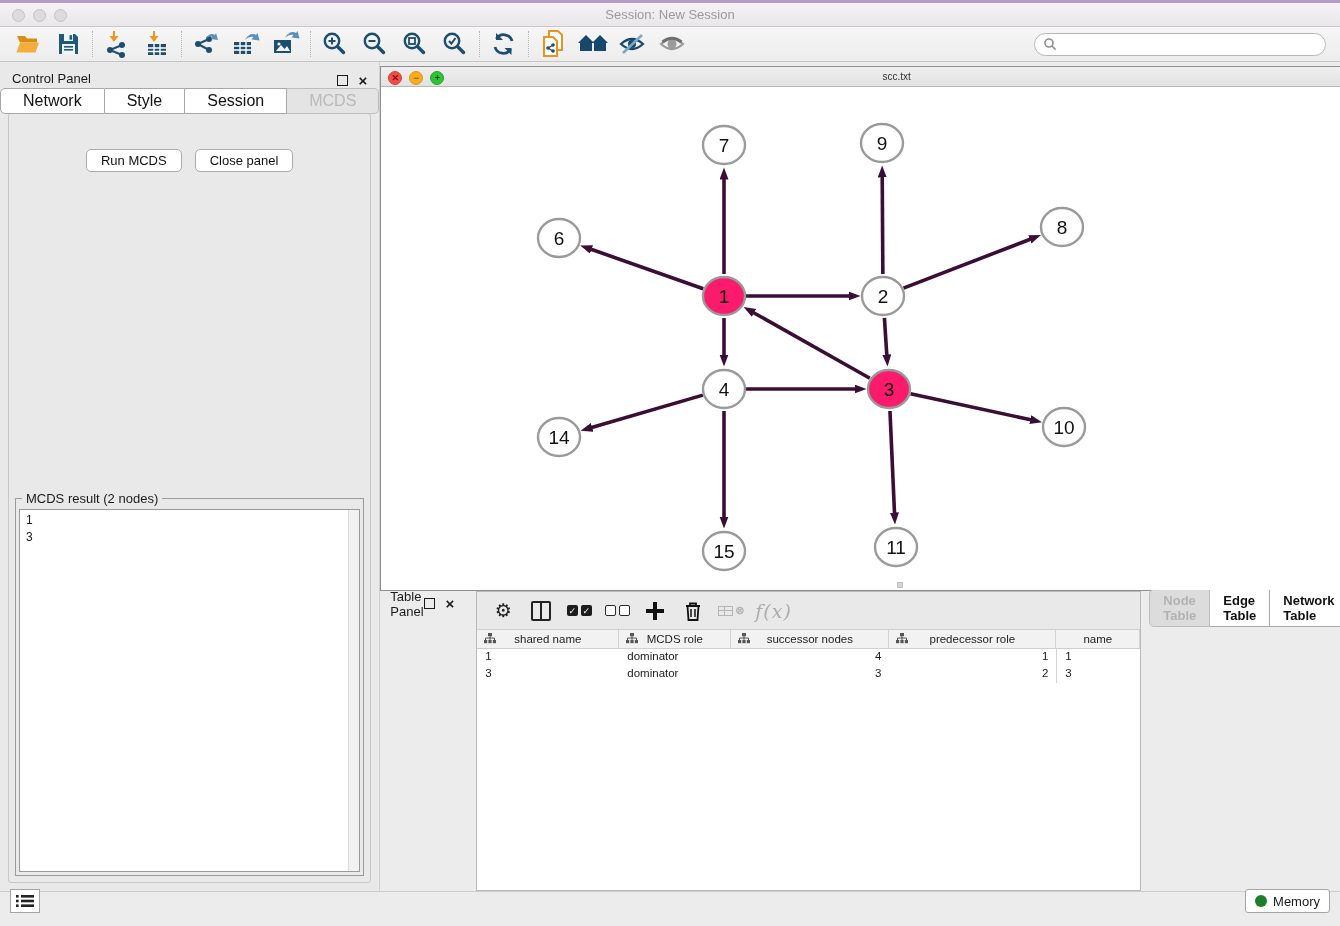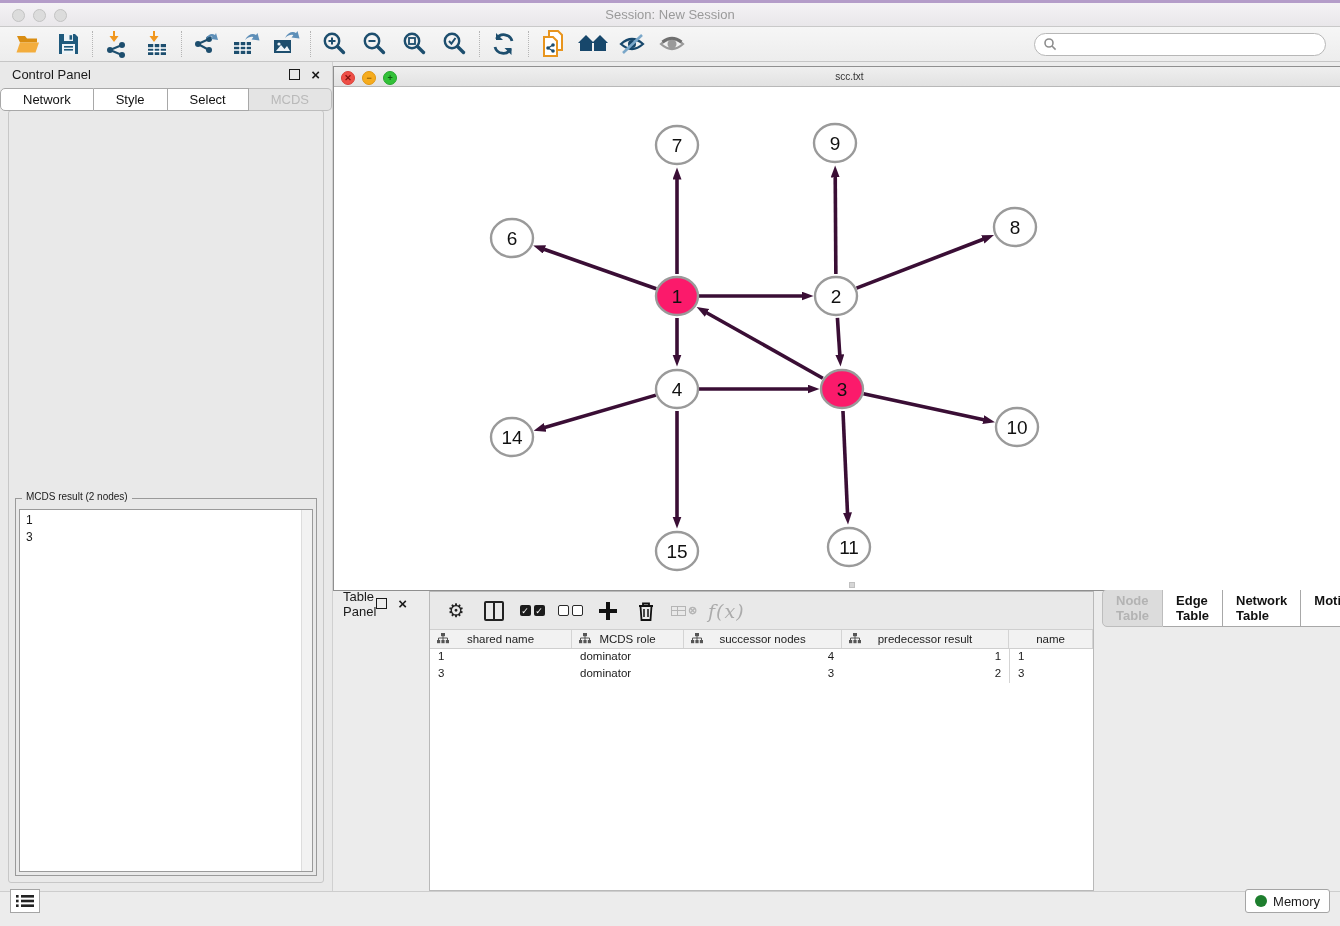--- a/index.html
+++ b/index.html
@@ -21,41 +21,41 @@
   .search-box input { border:none; outline:none; flex:1; font-size:12px; background:transparent; margin-left:5px; font-family:"Liberation Sans",sans-serif; }
 
   
   .main { display:flex; height:829px; }
   .control-panel { width:396px; background:#e9e9e9; display:flex; flex-direction:column; }
   .divider { width:10px; background:#ececec; border-left:1px solid #d0d0d0; position:relative; }
   .divider-handle { position:absolute; left:1px; top:400px; width:7px; height:16px; background:#d8d8d8; border:1px solid #bdbdbd; }
   .main-right { flex:1; display:flex; flex-direction:column; background:#ececec; }
 
   
-  .cp-header { height:24px; display:flex; align-items:center; padding:0 12px; }
+  .cp-header { height:24px; display:flex; align-items:flex-end; padding:0 12px; }
   .cp-header .cp-title { font-size:13px; color:#1a1a1a; }
   .panel-icons { margin-left:auto; display:flex; align-items:center; gap:11px; }
   .float-icon { width:11px; height:11px; border:1.6px solid #1a1a1a; display:inline-block; }
   .close-icon { font-weight:bold; font-size:15px; color:#1a1a1a; line-height:11px; }
   .cp-tabs { display:flex; justify-content:center; margin-top:2px; position:relative; z-index:2; }
-  .cp-tab { background:#fff; border:1px solid #a8a8a8; border-left:none; padding:3px 22px; font-size:13px; color:#111; }
+  .cp-tab { background:#fff; border:1px solid #a8a8a8; border-left:none; padding:3px 22px; font-size:16px; color:#111; }
   .cp-tab:first-child { border-left:1px solid #a8a8a8; border-radius:5px 0 0 5px; }
   .cp-tab:last-child { border-radius:0 5px 5px 0; }
   .cp-tab.selected { background:#e4e4e4; color:#b9b9b9; border-color:#bdbdbd; }
   .cp-box { flex:1; margin:-1px 8px 8px 8px; border:1px solid #c7c7c7; border-radius:3px; background:#e9e9e9; display:flex; flex-direction:column; padding-top:24px; }
   .opt-label { text-align:center; font-size:13px; margin-bottom:12px; }
   .combo { width:308px; height:23px; margin:0 auto; background:#fff; border:1px solid #ababab; border-radius:5px; display:flex; align-items:center; padding:0 6px 0 10px; font-size:13px; }
   .combo .stepper { margin-left:auto; display:flex; flex-direction:column; gap:2px; }
   .combo .stepper i { width:0; height:0; border-left:4px solid transparent; border-right:4px solid transparent; display:block; }
   .combo .stepper i.up { border-bottom:5px solid #555; }
   .combo .stepper i.down { border-top:5px solid #555; }
   .cp-buttons { display:flex; justify-content:center; gap:13px; margin-top:11px; }
   .btn { background:#fff; border:1px solid #ababab; border-radius:5px; padding:3px 14px; font-size:13px; color:#111; }
   .result-group { margin:auto 6px 6px 6px; height:378px; border:1px solid #9a9a9a; position:relative; padding:10px 3px 3px 3px; }
-  .result-legend { position:absolute; top:-8px; left:6px; background:#e9e9e9; padding:0 4px; font-size:10px; }
+  .result-legend { position:absolute; top:-8px; left:6px; background:#e9e9e9; padding:0 4px; font-size:13px; }
   .result-area { width:100%; height:100%; background:#fff; border:1px solid #9a9a9a; position:relative; font-size:12px; padding:2px 14px 2px 6px; line-height:17px; }
   .result-scroll { position:absolute; right:0; top:0; bottom:0; width:11px; background:#f2f2f2; border-left:1px solid #ddd; }
 
   
   .net-window { margin-top:4px; height:525px; background:#fff; border:1px solid #8f8f8f; border-right:2px solid #3a5272; display:flex; flex-direction:column; }
   .net-titlebar { height:22px; background:linear-gradient(#efefef,#e2e2e2); border-bottom:1px solid #b8b8b8; position:relative; display:flex; align-items:center; justify-content:center; }
   .net-title { font-size:10px; color:#333; }
   .traffic { position:absolute; left:7px; top:4px; display:flex; gap:7px; }
   .light { width:14px; height:14px; border-radius:50%; display:flex; align-items:center; justify-content:center; font-size:9px; font-weight:bold; }
   .light.red { background:#ef4f47; border:1px solid #d84138; color:#7e100c; }
@@ -261,24 +261,28 @@
     <div class="cp-header">
       <span class="cp-title">Control Panel</span>
       <span class="panel-icons">
         <span class="float-icon"></span>
         <span class="close-icon">×</span>
       </span>
     </div>
     <div class="cp-tabs" id="cp-tabs">
         <div class="cp-tab">Network</div>
         <div class="cp-tab">Style</div>
-        <div class="cp-tab">Select</div>
+        <div class="cp-tab">Session</div>
         <div class="cp-tab selected">MCDS</div>
       </div>
     <div class="cp-box">
+      <div class="cp-buttons">
+        <button class="btn">Run MCDS</button>
+        <button class="btn">Close panel</button>
+      </div>
       <div class="result-group">
         <span class="result-legend">MCDS result (2 nodes)</span>
         <div class="result-area" id="result-lines">
           <div class="result-scroll"></div>
         <div>1</div>
             <div>3</div>
           </div>
       </div>
     </div>
   </div>
@@ -448,21 +452,21 @@
                 <span>successor nodes</span>
               </div>
               <div class="tp-col" style="width: 167px;">
                 <svg class="tree-icon" width="12" height="12" viewBox="0 0 12 12">
                   <rect x="4" y="0" width="4" height="3.2" fill="#555"></rect>
                   <path d="M6 3v2M1.5 5v2M6 5v2M10.5 5v2M1.5 5h9" stroke="#555" stroke-width="1" fill="none"></path>
                   <rect x="0" y="7" width="3.2" height="3.2" fill="#555"></rect>
                   <rect x="4.4" y="7" width="3.2" height="3.2" fill="#555"></rect>
                   <rect x="8.8" y="7" width="3.2" height="3.2" fill="#555"></rect>
                 </svg>
-                <span>predecessor result</span>
+                <span>predecessor role</span>
               </div>
               <div class="tp-col" style="width: 84px;">
                 <span>name</span>
               </div>
             </div>
           <div id="tp-rows">
               <div class="tp-row">
                 <div class="tp-cell" style="width: 142px;">1</div>
                 <div class="tp-cell" style="width: 112px;">dominator</div>
                 <div class="tp-cell r" style="width: 158px;">4</div>

